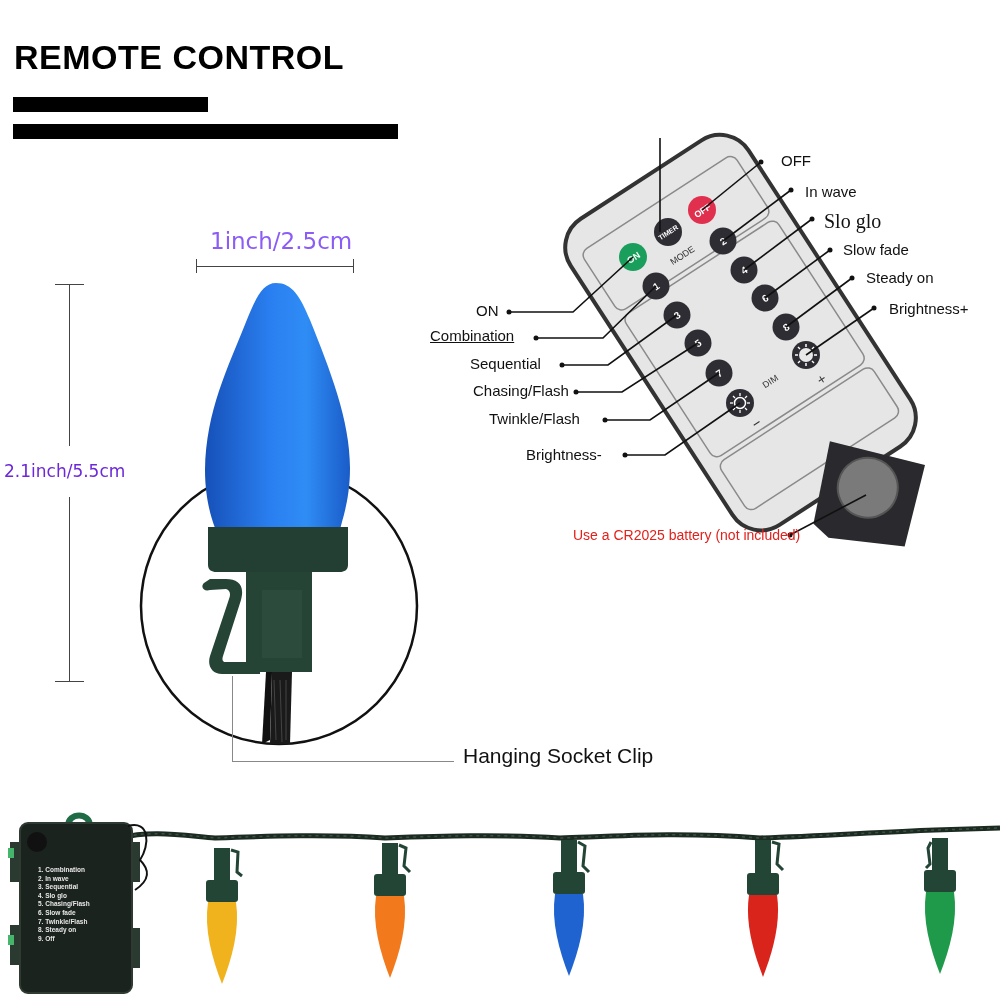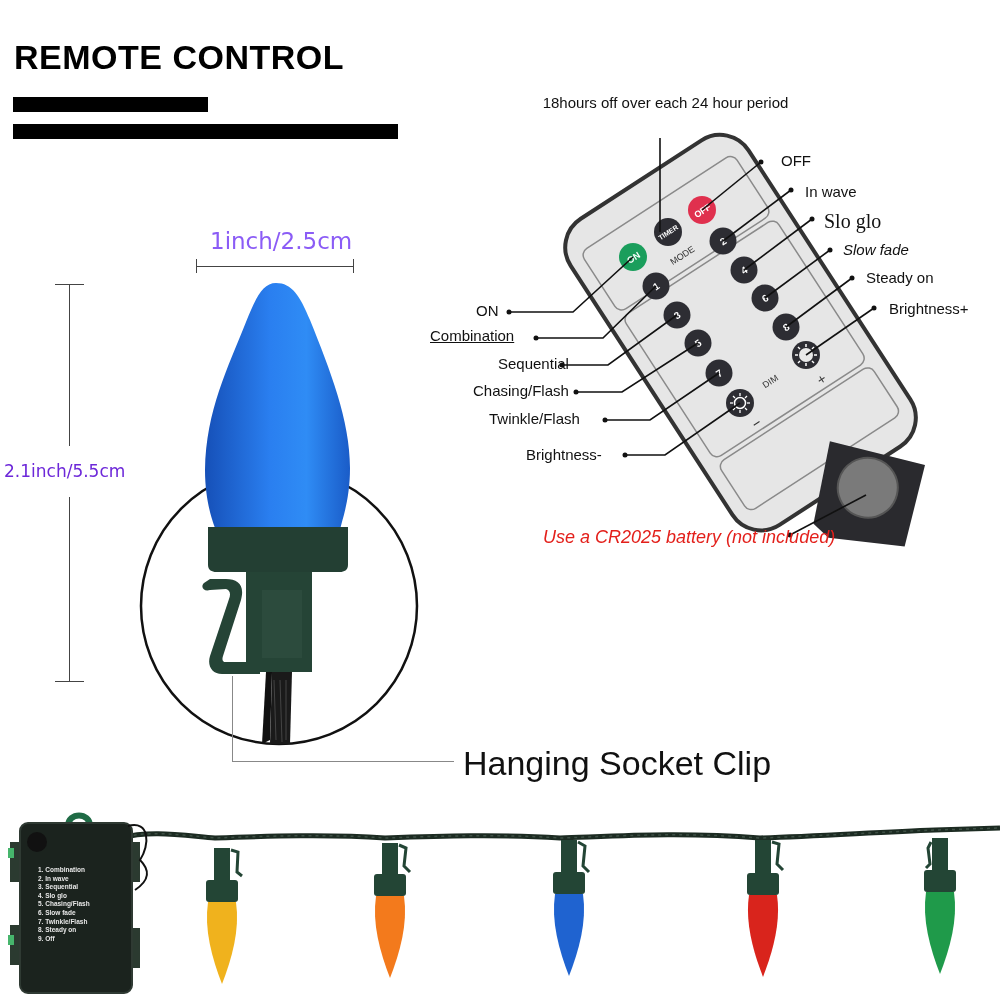--- a/index.html
+++ b/index.html
@@ -18,27 +18,27 @@
   .dim-h-tick-r { left: 353px; top: 259px; width: 1px; height: 14px; background: #444; }
   .dim-v-line1 { left: 69px; top: 284px; width: 1px; height: 162px; background: #444; }
   .dim-v-line2 { left: 69px; top: 497px; width: 1px; height: 184px; background: #444; }
   .dim-v-tick-t { left: 55px; top: 284px; width: 29px; height: 1px; background: #444; }
   .dim-v-tick-b { left: 55px; top: 681px; width: 29px; height: 1px; background: #444; }
   .dim-v-label { left: 4px; top: 461px; font-family: "DejaVu Sans", sans-serif; font-size: 17px; color: #6d28d9; white-space: nowrap; }
 
   
   .callout-line-v { left: 232px; top: 676px; width: 1px; height: 86px; background: #888; }
   .callout-line-h { left: 232px; top: 761px; width: 222px; height: 1px; background: #888; }
-  .callout-label { left: 463px; top: 744px; font-size: 34px; color: #111; white-space: nowrap; }
+  .callout-label { left: 463px; top: 744px; font-size: 21px; color: #111; white-space: nowrap; }
 
   
   .rl { font-size: 15px; color: #111; white-space: nowrap; }
   .rl.serif { font-family: "Liberation Serif", serif; font-size: 20px; }
   .timer-note { left: 498px; top: 93px; width: 335px; text-align: center; font-size: 15px; line-height: 19px; }
-  .battery-note { left: 543px; top: 527px; font-size: 18px; color: #e3201b; white-space: nowrap; font-style: italic; }
+  .battery-note { left: 573px; top: 527px; font-size: 14px; color: #e3201b; white-space: nowrap; }
 
   
   .box-text { font-size: 6.5px; line-height: 8.6px; color: #e8e8e8; font-weight: bold; }
 </style>
 </head>
 <body>
 
 <div class="abs title">REMOTE CONTROL</div>
 <div class="abs bar1"></div>
 <div class="abs bar2"></div>
@@ -77,21 +77,20 @@
   <path d="M266 672 L272 672 L270 740 L262 744 Z" fill="#111"></path>
   <path d="M272 672 L292 672 L290 744 L270 744 Z" fill="#1a1a1a"></path>
   <path d="M274 680 L276 740 M280 680 L282 742 M286 680 L286 740" stroke="#444" stroke-width="1"></path>
 </svg>
 
 <div class="abs callout-line-v"></div>
 <div class="abs callout-line-h"></div>
 <div class="abs callout-label">Hanging Socket Clip</div>
 
 <div class="abs rl timer-note">
-  <div>18hours off over each 24 hour period</div>
 </div>
 
 <svg class="abs" style="left:420px; top:130px;" width="580" height="430" viewBox="420 130 580 430">
 
   <g transform="rotate(-33 740 330)">
     <rect x="633" y="150" width="212" height="365" rx="34" fill="#e6e6e6" stroke="#333" stroke-width="4"></rect>
     <rect x="648" y="178" width="182" height="72" rx="8" fill="none" stroke="#8a8a8a" stroke-width="1.5"></rect>
     <rect x="648" y="255" width="182" height="170" rx="8" fill="none" stroke="#8a8a8a" stroke-width="1.5"></rect>
     <rect x="648" y="430" width="182" height="58" rx="8" fill="none" stroke="#8a8a8a" stroke-width="1.5"></rect>
   </g>
@@ -214,29 +213,29 @@
     <circle cx="812" cy="219" r="2.5"></circle>
       <circle cx="830" cy="250" r="2.5"></circle>
     <circle cx="852" cy="278" r="2.5"></circle>
       <circle cx="874" cy="308" r="2.5"></circle>
     <circle cx="790" cy="535" r="2.5"></circle>
   </g>
 </svg>
 
 <div class="abs rl" style="left:476px; top:302px;">ON</div>
 <div class="abs rl" style="left:430px; top:327px;text-decoration:underline;">Combination</div>
-<div class="abs rl" style="left:498px; top:355px;">Sequential</div>
+<div class="abs rl" style="left:470px; top:355px;">Sequential</div>
 <div class="abs rl" style="left:473px; top:382px;">Chasing/Flash</div>
 <div class="abs rl" style="left:489px; top:410px;">Twinkle/Flash</div>
 <div class="abs rl" style="left:526px; top:446px;">Brightness-</div>
 
 <div class="abs rl" style="left:781px; top:152px;">OFF</div>
 <div class="abs rl" style="left:805px; top:183px;">In wave</div>
 <div class="abs rl serif" style="left:824px; top:210px;">Slo glo</div>
-<div class="abs rl" style="left:843px; top:241px;font-style:italic;">Slow fade</div>
+<div class="abs rl" style="left:843px; top:241px;">Slow fade</div>
 <div class="abs rl" style="left:866px; top:269px;">Steady on</div>
 <div class="abs rl" style="left:889px; top:300px;">Brightness+</div>
 
 <div class="abs battery-note">Use a CR2025 battery (not included)</div>
 
 <svg class="abs" style="left:0; top:800px;" width="1000" height="200" viewBox="0 800 1000 200">
 
   <path d="M120 838 C150 830 180 835 215 838 C270 836 330 834 385 838 C440 836 500 834 560 838 C620 836 680 832 760 838 C820 836 880 832 935 830 L1000 828" stroke="#1c2b22" stroke-width="5" fill="none"></path>
   <path d="M120 838 C150 830 180 835 215 838 C270 836 330 834 385 838 C440 836 500 834 560 838 C620 836 680 832 760 838 C820 836 880 832 935 830 L1000 828" stroke="#3d4f44" stroke-width="1.5" stroke-dasharray="3 4" fill="none"></path>
 

